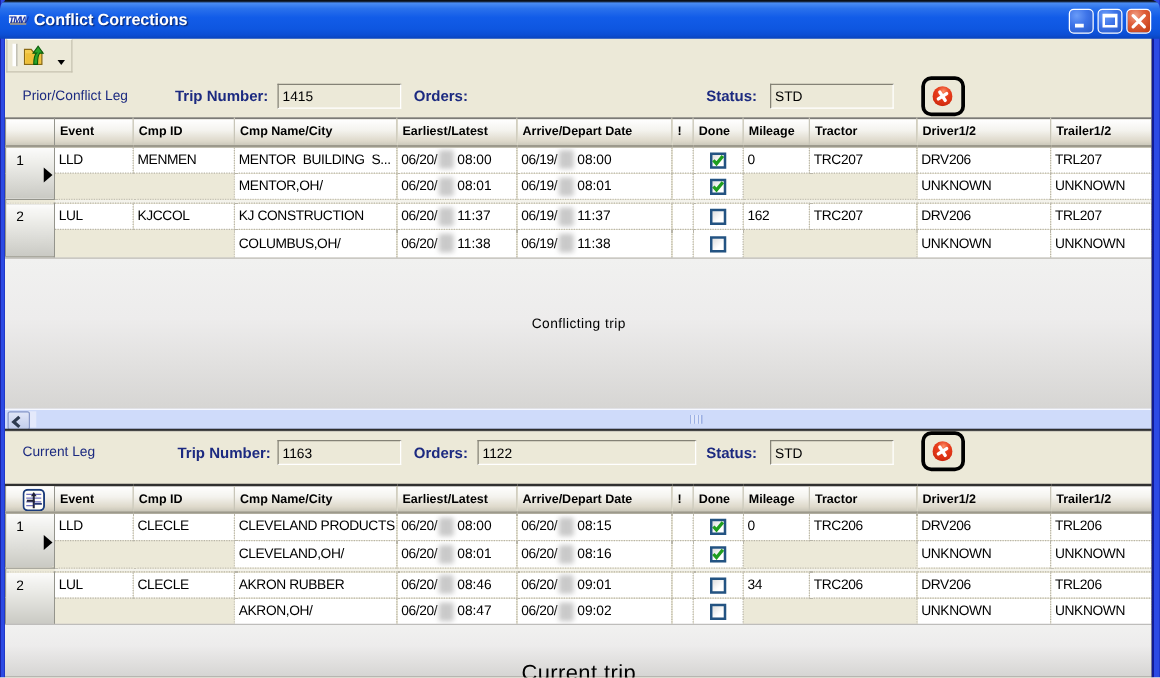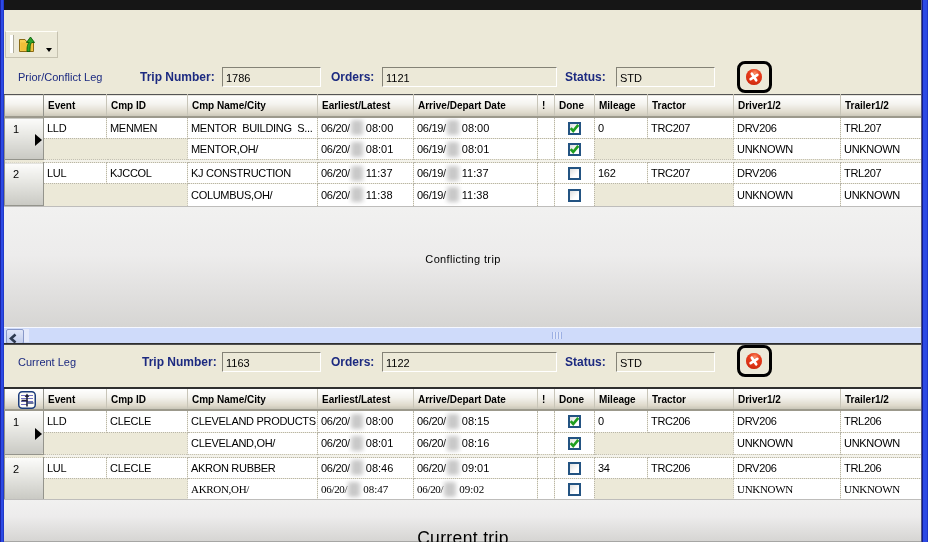--- a/index.html
+++ b/index.html
@@ -55,40 +55,58 @@
 #sbar{position:absolute;left:4px;top:327px;width:918px;height:15px;background:#cfdbfa;border-top:1px solid #f6f8ff;border-bottom:1px solid #8ea4dc;}
 #sarrow{position:absolute;left:2px;top:1px;width:16px;height:13px;background:linear-gradient(180deg,#e0e6f8,#c2cdec);border:1px solid #8898c8;border-radius:2px;}
 #sgrip{position:absolute;left:548px;top:4px;width:10px;height:7px;background:repeating-linear-gradient(90deg,#9cb0e4 0,#9cb0e4 1px,#dde5fb 1px,#dde5fb 3px);}
 #dline{position:absolute;left:4px;top:343px;width:918px;height:2px;background:linear-gradient(180deg,#2e2e2e 0%,#2e2e2e 55%,#777 100%);}
 </style>
 </head>
 <body>
 <div id="win">
   <div style="position:absolute;left:0;top:0;width:928px;height:10px;background:#161616;"></div>
 
+  <div id="title">
+    <svg id="ticonsvg" width="16" height="10" style="position:absolute;left:7px;top:12px;">
+        <rect x="0" y="0" width="14" height="6.5" fill="#f2f4fa"></rect>
+        <rect x="1" y="5.5" width="13" height="2.5" fill="#8a8d96"></rect>
+        <text x="0" y="6" font-family="Liberation Sans,sans-serif" font-size="7.5" font-weight="bold" font-style="italic" fill="#1834a8" letter-spacing="-1">TMW</text>
+      </svg>
+    <div class="txt">Conflict Corrections</div>
+    <div class="wbtn" id="bmin">
+        <b></b>
+      </div>
+    <div class="wbtn" id="bmax">
+        <b></b>
+      </div>
+    <div class="wbtn" id="bclose">
+        <svg class="xg" width="14" height="14">
+          <path d="M2.5 2.5 L11.5 11.5 M11.5 2.5 L2.5 11.5" stroke="#fff" stroke-width="2.6" stroke-linecap="round"></path>
+        </svg>
+      </div>
+  </div>
 
   <div id="tbar">
     <div id="tband">
       <div id="grip"></div>
       <div id="tfold">
         <svg width="19" height="18">
           <path d="M0.5 4.5 h5.5 l1.5 2 h7 v10 h-14 z" fill="#f6cd50" stroke="#8a6a14" stroke-width="1"></path>
           <path d="M1.5 7.5 h12 v8 h-12 z" fill="#eebf38"></path>
           <path d="M8 16.5 c0 -5.5 0.6 -7.5 2.2 -9 l-2.7 0 4 -5.5 4 5.5 -2.7 0 c-1.5 1.5 -1.8 3.5 -1.8 9 z" fill="#2aa32a" stroke="#0a5c0a" stroke-width="0.9"></path>
         </svg>
       </div>
       <div id="tdrop"></div>
     </div>
   </div>
 
   <div class="flabel" style="left:18px;top:71px;">Prior/Conflict Leg</div>
   <div class="flabel b" style="left:140px;top:70px;">Trip Number:</div>
-  <div class="field" style="left:222px;top:67px;">1786</div>
+  <div class="field" style="left:222px;top:67px;">1415</div>
   <div class="flabel b" style="left:331px;top:70px;">Orders:</div>
-  <div class="field" style="left:382px;top:67px;width:175px;">1121</div>
   <div class="flabel b" style="left:565px;top:70px;">Status:</div>
   <div class="field" style="left:616px;top:67px;">STD</div>
   <div class="xbtn" style="left:737px;top:61px;">
     <svg width="16" height="16" viewBox="0 0 16 16">
         <circle cx="8" cy="8" r="8" fill="#e03010"></circle>
         <circle cx="8" cy="8" r="8" fill="url(#rg1)"></circle>
         <defs>
           <radialGradient id="rg1" cx="0.55" cy="0.25" r="0.85">
             <stop offset="0" stop-color="#ff9a70" stop-opacity="0.95"></stop>
             <stop offset="0.45" stop-color="#f05030" stop-opacity="0.25"></stop>
@@ -443,21 +461,21 @@
             </td>
             <td class="c"></td>
             <td class="c" style="padding:0;">
               <div class="cbx"></div>
             </td>
             <td class="c">34</td>
             <td class="c">TRC206</td>
             <td class="c">DRV206</td>
             <td class="c">TRL206</td>
           </tr>
-          <tr style="height:22px;font-family:Liberation Serif, serif;">
+          <tr style="height:22px;">
             <td class="cb" style="border-right-color:transparent;"></td>
             <td class="cb"></td>
             <td class="c">AKRON,OH/</td>
             <td class="c">
               <div class="dcell">
                 <span>06/20/</span>
                 <span class="blur"></span>
                 <span class="tm">08:47</span>
               </div>
             </td>

